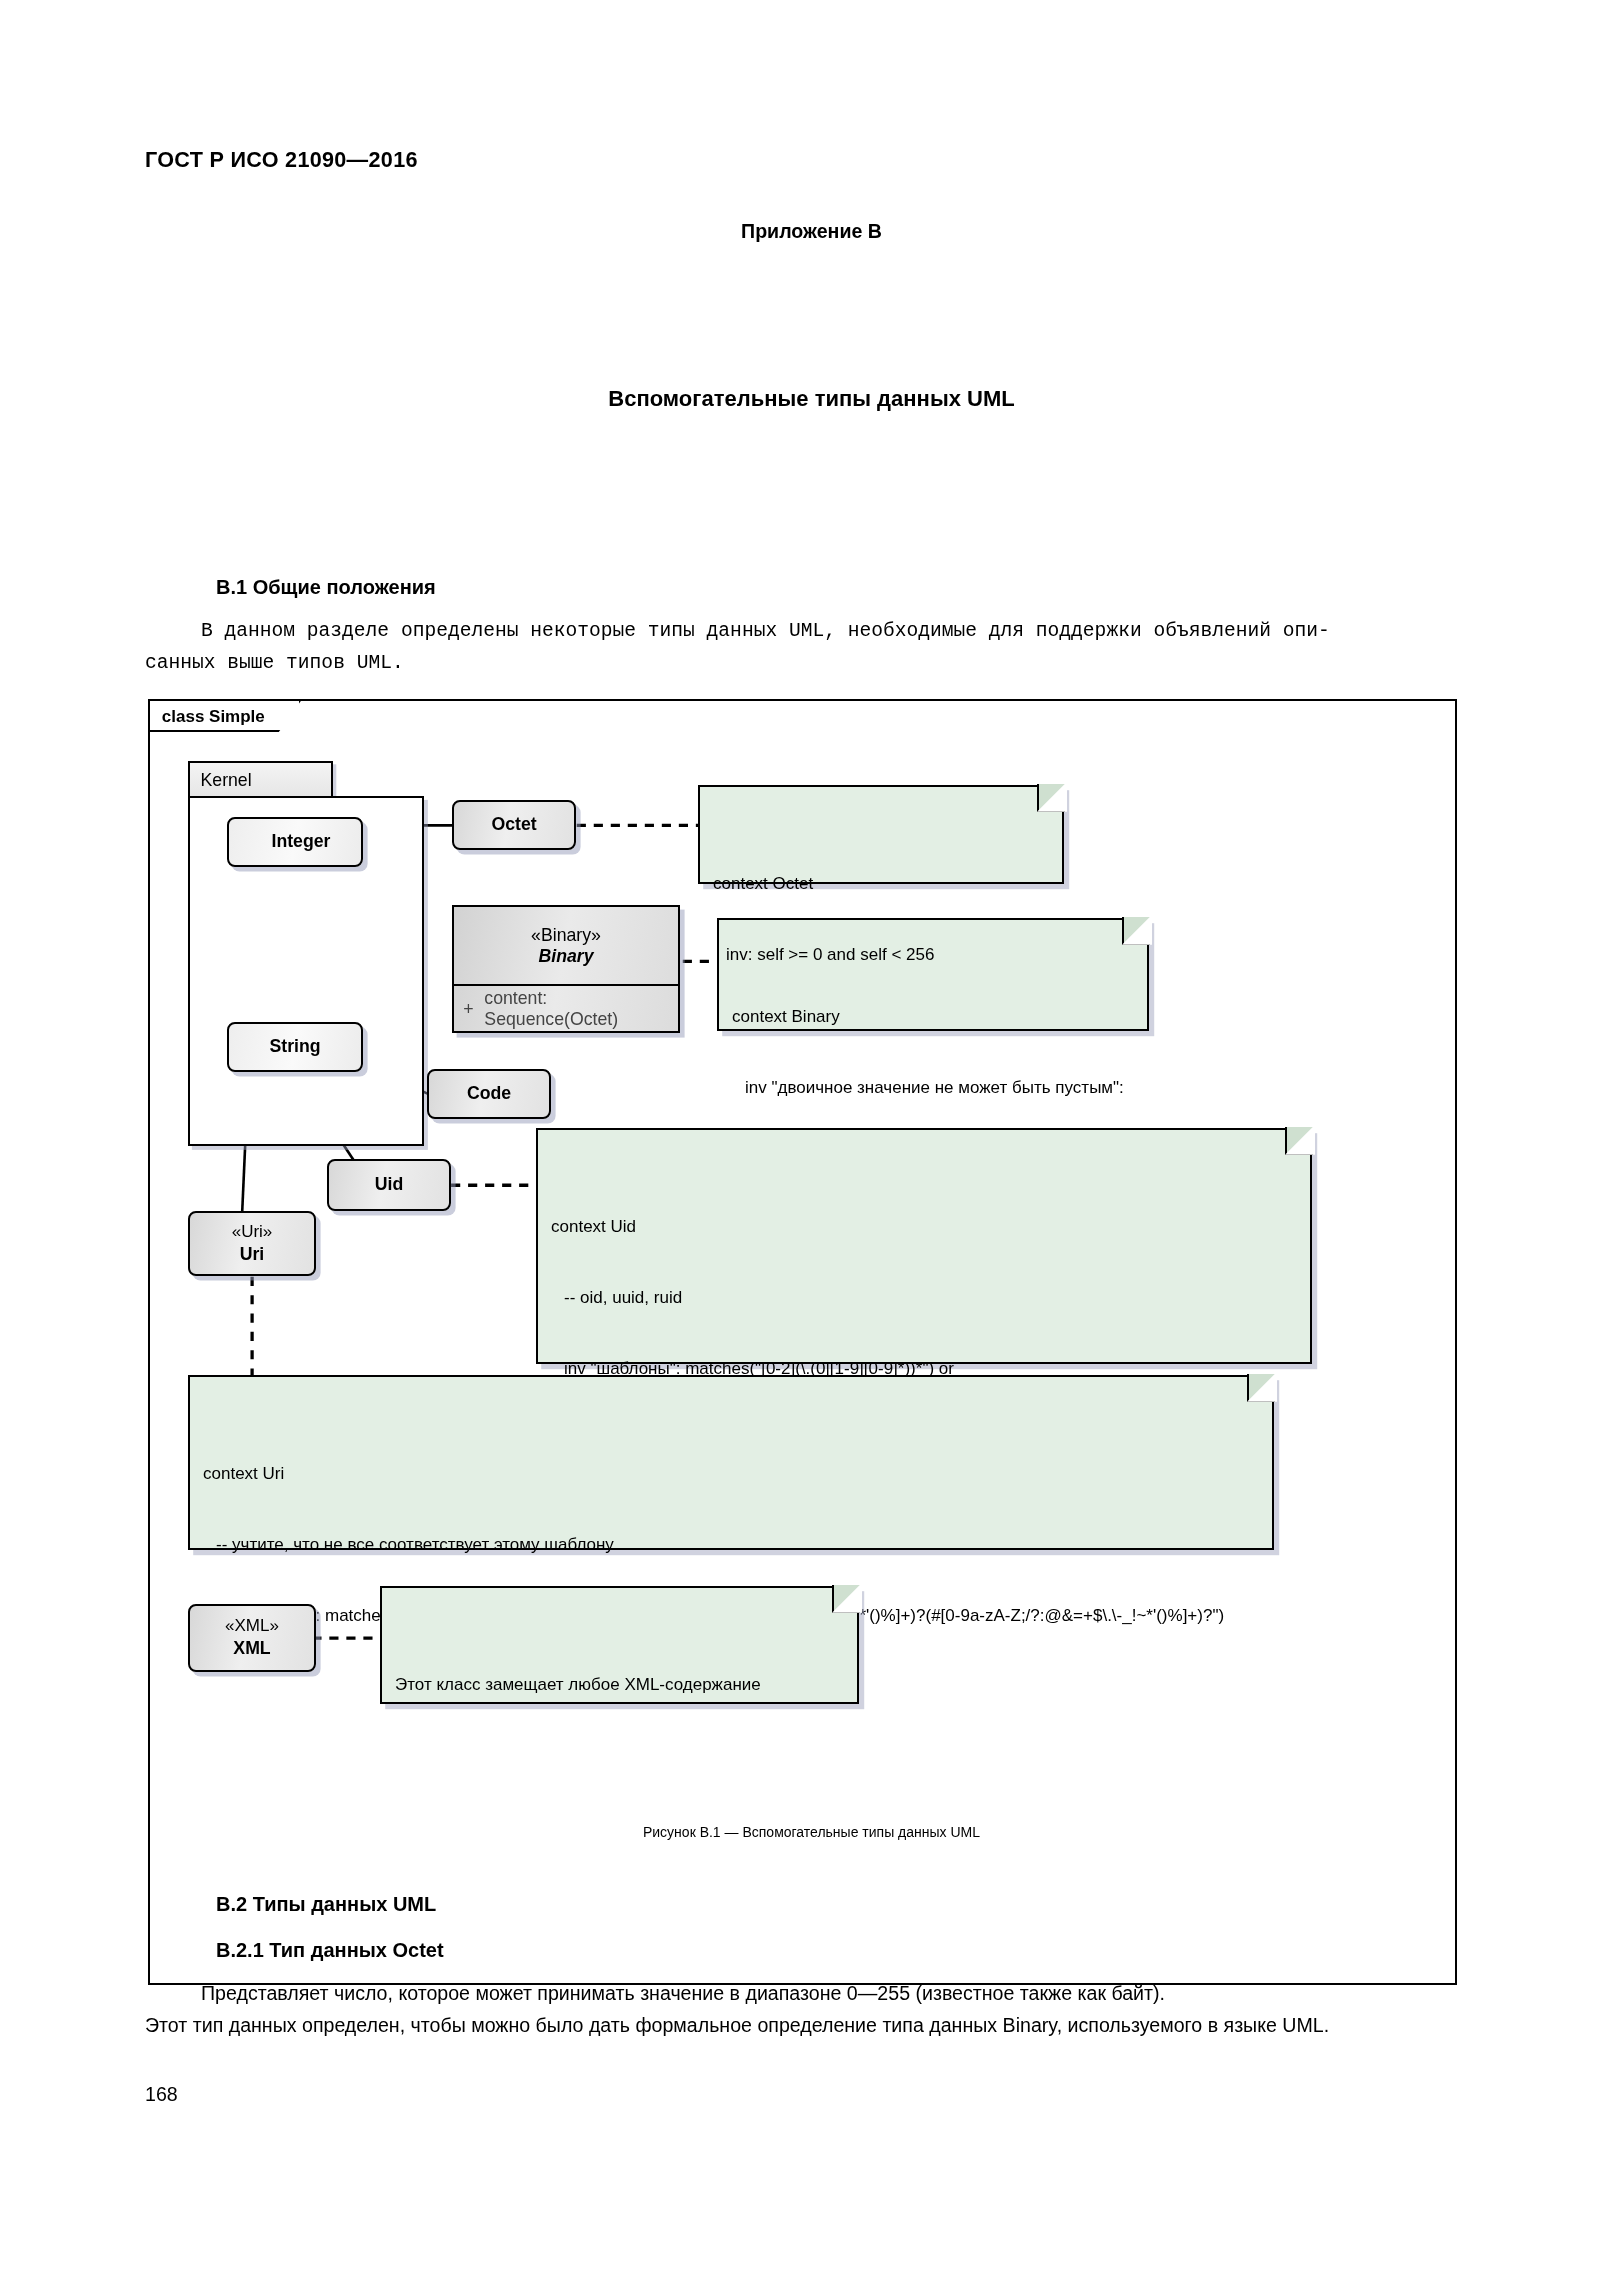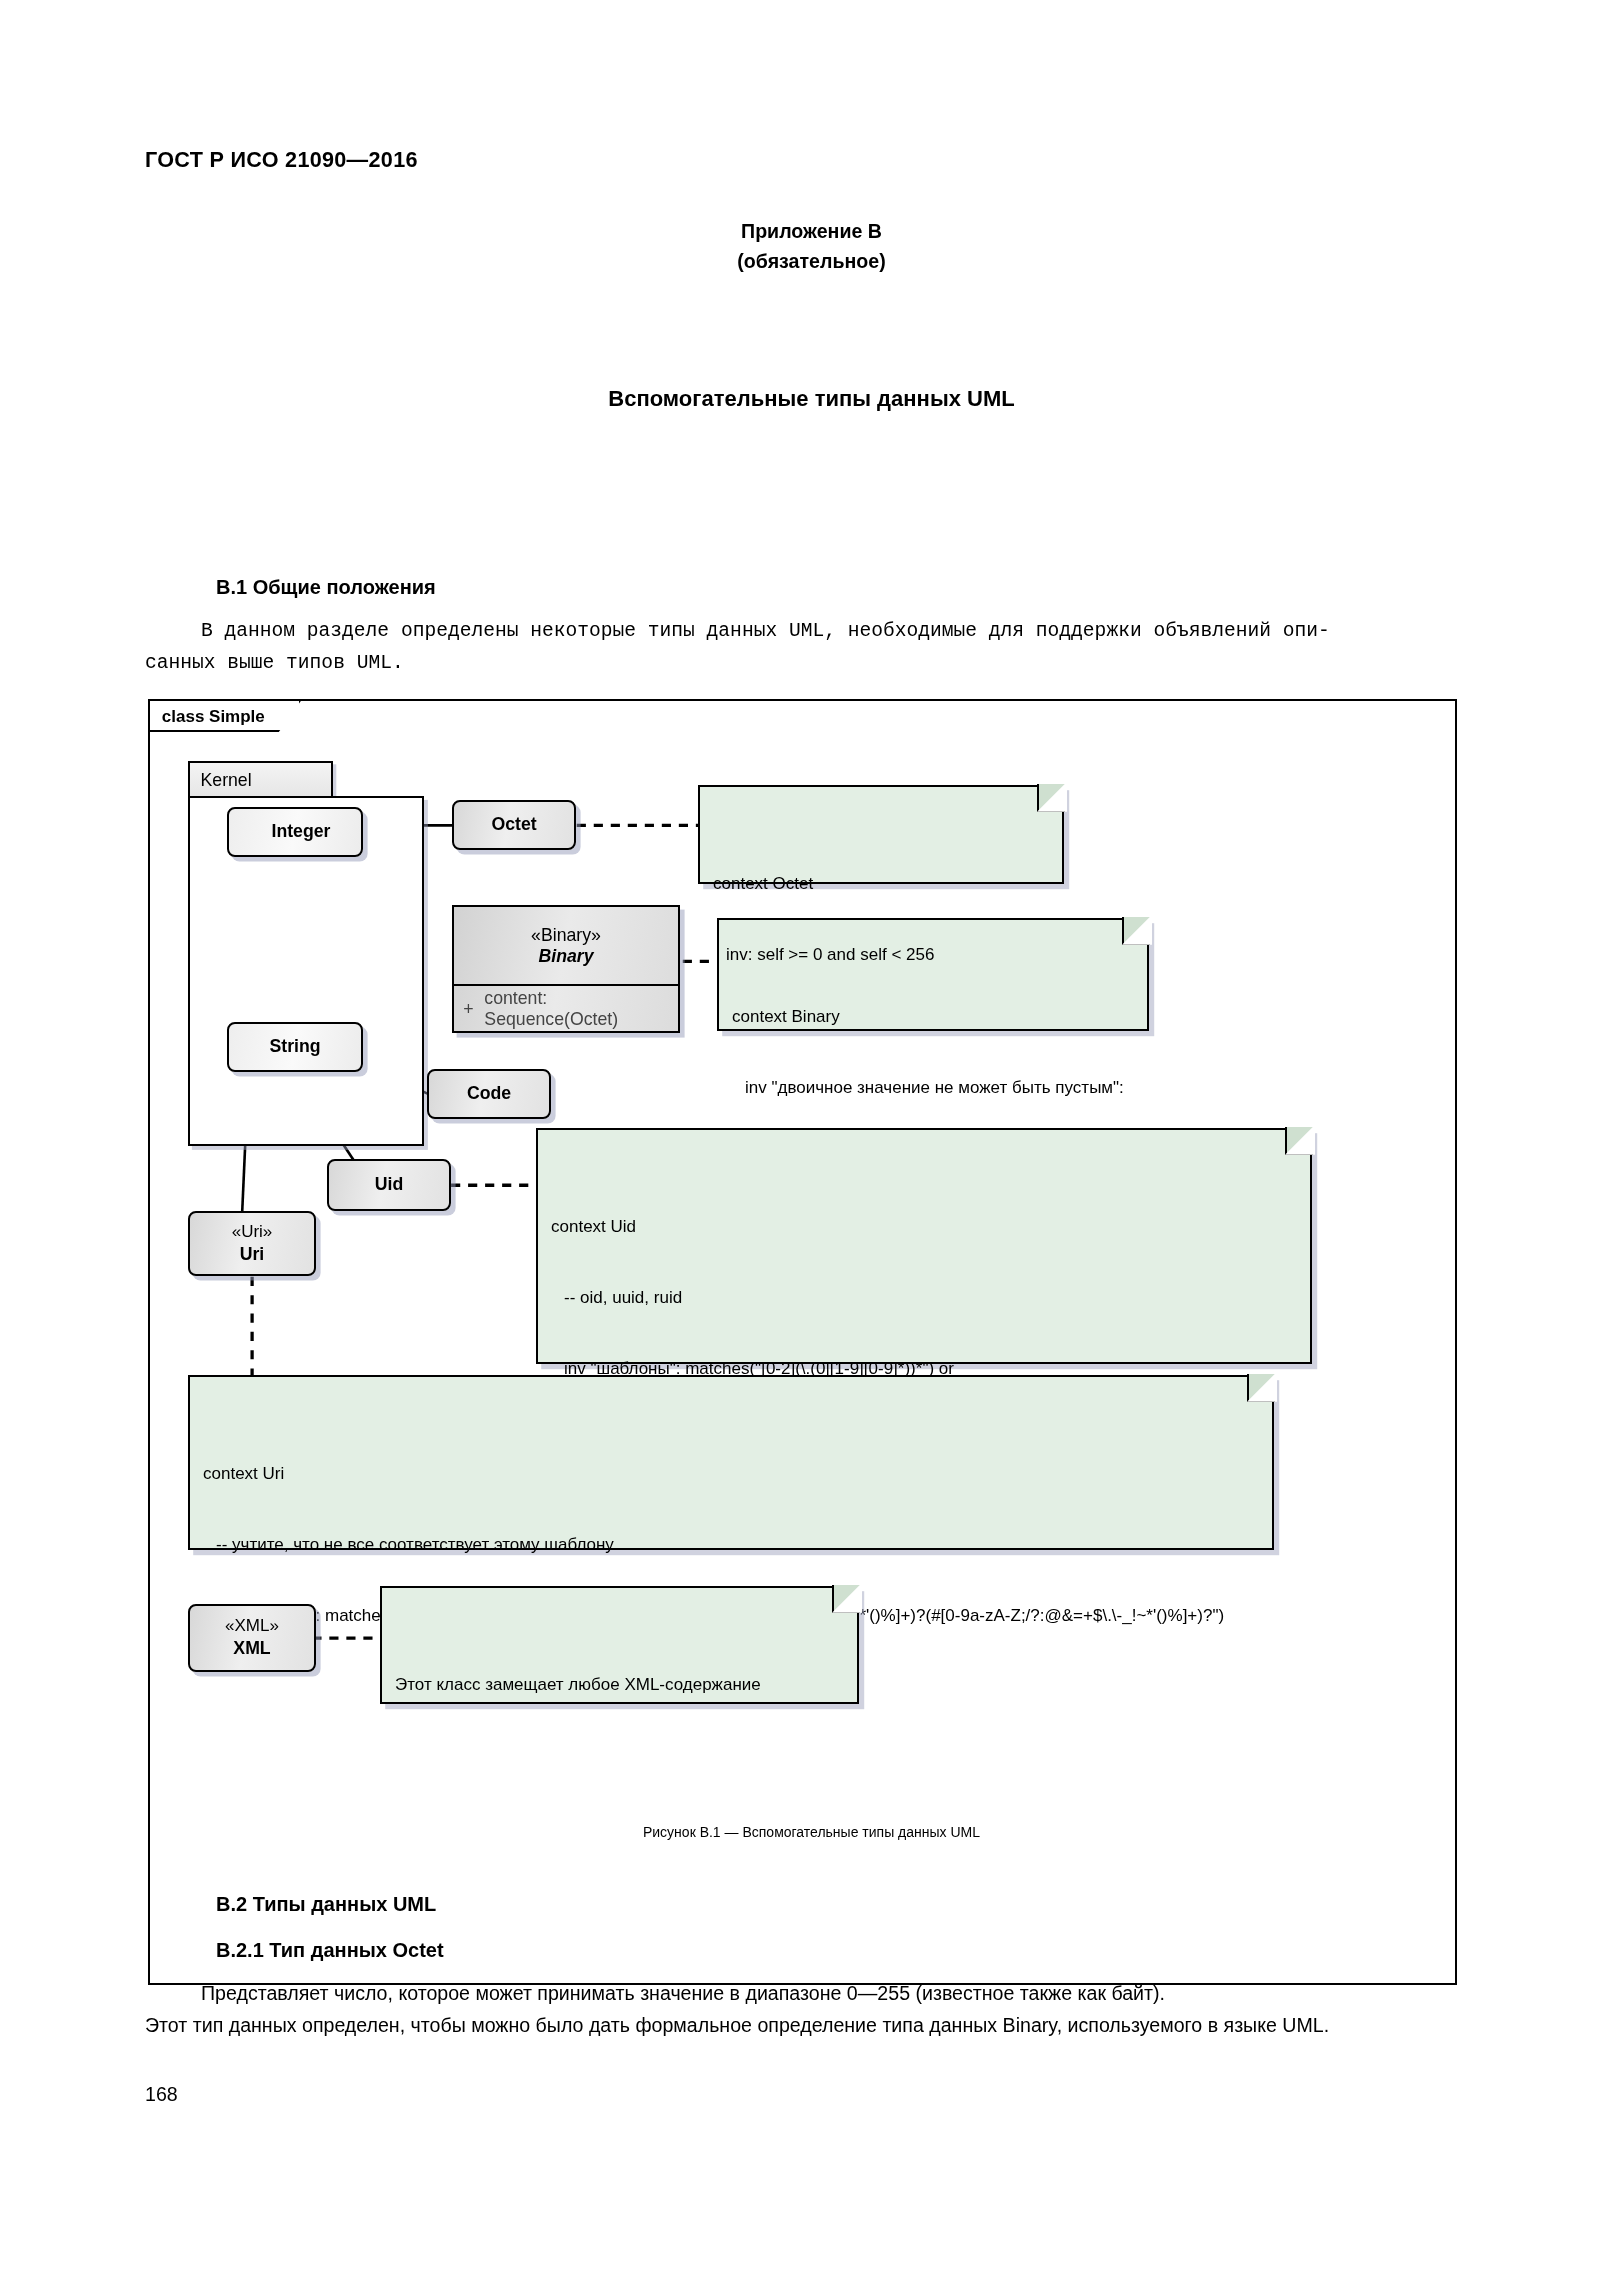--- a/index.html
+++ b/index.html
@@ -245,21 +245,20 @@
   .note .i1 { padding-left: 13px; }
   .note .i2 { padding-left: 29px; }
 </style>
 </head>
 <body>
 
 <div class="running-head">ГОСТ Р ИСО 21090—2016</div>
 
 <div class="annex-block">
   <span class="ln">Приложение В</span>
-  <span class="ln">(обязательное)</span>
 </div>
 
 <div class="doc-title">Вспомогательные типы данных UML</div>
 
 <div class="sec-head" id="intro-head">B.1 Общие положения</div>
 <div class="para" id="intro-para">
   <span class="first">В данном разделе определены некоторые типы данных UML, необходимые для поддержки объявлений опи-</span>
   <span>санных выше типов UML.</span>
 </div>
 
@@ -289,21 +288,21 @@
     <line x1="196" y1="1432" x2="352" y2="1432" stroke="#000" stroke-width="5" stroke-dasharray="14,12"></line>
   </svg>
 
   <div id="pkg-kernel">
     <div class="pkg-tab">
       <span>Kernel</span>
     </div>
     <div class="pkg-body"></div>
   </div>
 
-  <div class="cls light" style="left:77px; top:106px; width:136px; height:50px;padding-left:12px;">
+  <div class="cls light" style="left:77px; top:116px; width:136px; height:50px;padding-left:12px;">
     <span class="cname">Integer</span>
   </div>
 
   <div class="cls light" style="left:77px; top:321px; width:136px; height:50px;">
     <span class="cname">String</span>
   </div>
 
   <div class="cls" style="left:302px; top:99px; width:124px; height:50px;">
     <span class="cname">Octet</span>
   </div>

